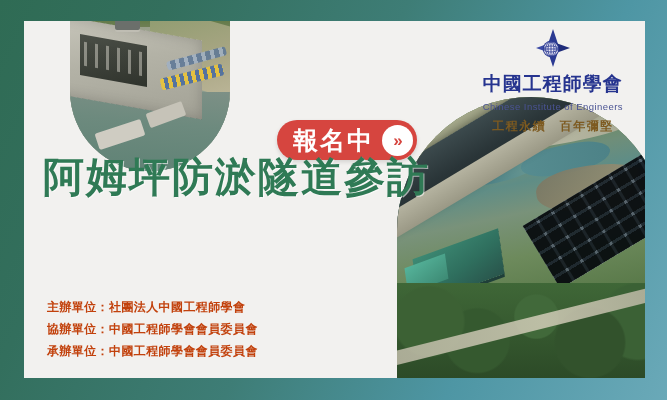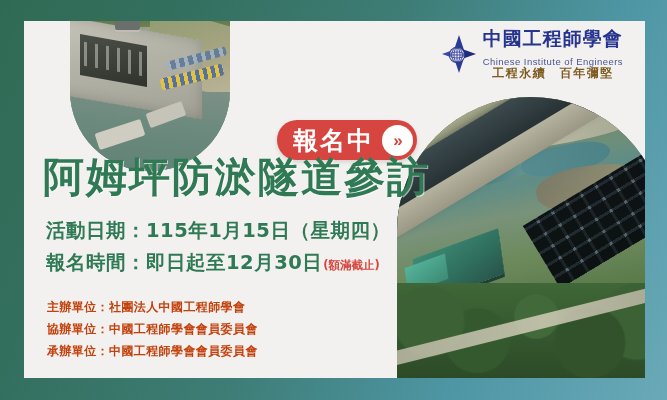--- a/index.html
+++ b/index.html
@@ -238,20 +238,21 @@
   }
 
   
   .logo {
     position: absolute;
     right: 22px;
     top: 8px;
     display: flex;
     align-items: center;
     gap: 7px;
+    flex-direction: column;
   }
   .logo-mark { width: 34px; height: 38px; flex: 0 0 auto; }
   .logo-text { line-height: 1; }
   .logo-cn {
     font-family: "DejaVu Serif", "Liberation Serif", serif;
     font-size: 19px;
     font-weight: 700;
     color: #26348f;
     letter-spacing: 1px;
     white-space: nowrap;
@@ -263,21 +264,21 @@
     margin-top: 9px;
     white-space: nowrap;
     text-align: center;
   }
   .logo-slogan {
     font-family: "DejaVu Serif", "Liberation Serif", serif;
     font-size: 12px;
     font-weight: 700;
     color: #7d5a20;
     letter-spacing: 1.5px;
-    margin-top: 0;
+    margin-top: 8px;
     text-align: center;
     white-space: nowrap;
   }
 
   
   .badge {
     position: absolute;
     left: 253px;
     top: 99px;
     height: 40px;
@@ -430,28 +431,20 @@
 
     <div class="badge">
       <span class="badge-text">報名中</span>
       <span class="badge-circle">
         <span class="badge-chevrons">»</span>
       </span>
     </div>
 
     <div class="title">阿姆坪防淤隧道參訪</div>
 
-    <div class="info">
-      <div class="info-line">
-        <span>活動日期：115年1月15日（星期四）</span>
-      </div>
-      <div class="info-line">
-        <span>報名時間：即日起至12月30日</span><span class="info-note">(額滿截止)</span>
-      </div>
-    </div>
 
     <div class="orgs">
       <div class="org-line">主辦單位：社團法人中國工程師學會</div>
       <div class="org-line">協辦單位：中國工程師學會會員委員會</div>
       <div class="org-line">承辦單位：中國工程師學會會員委員會</div>
     </div>
 
   </div>
 </div>
 

